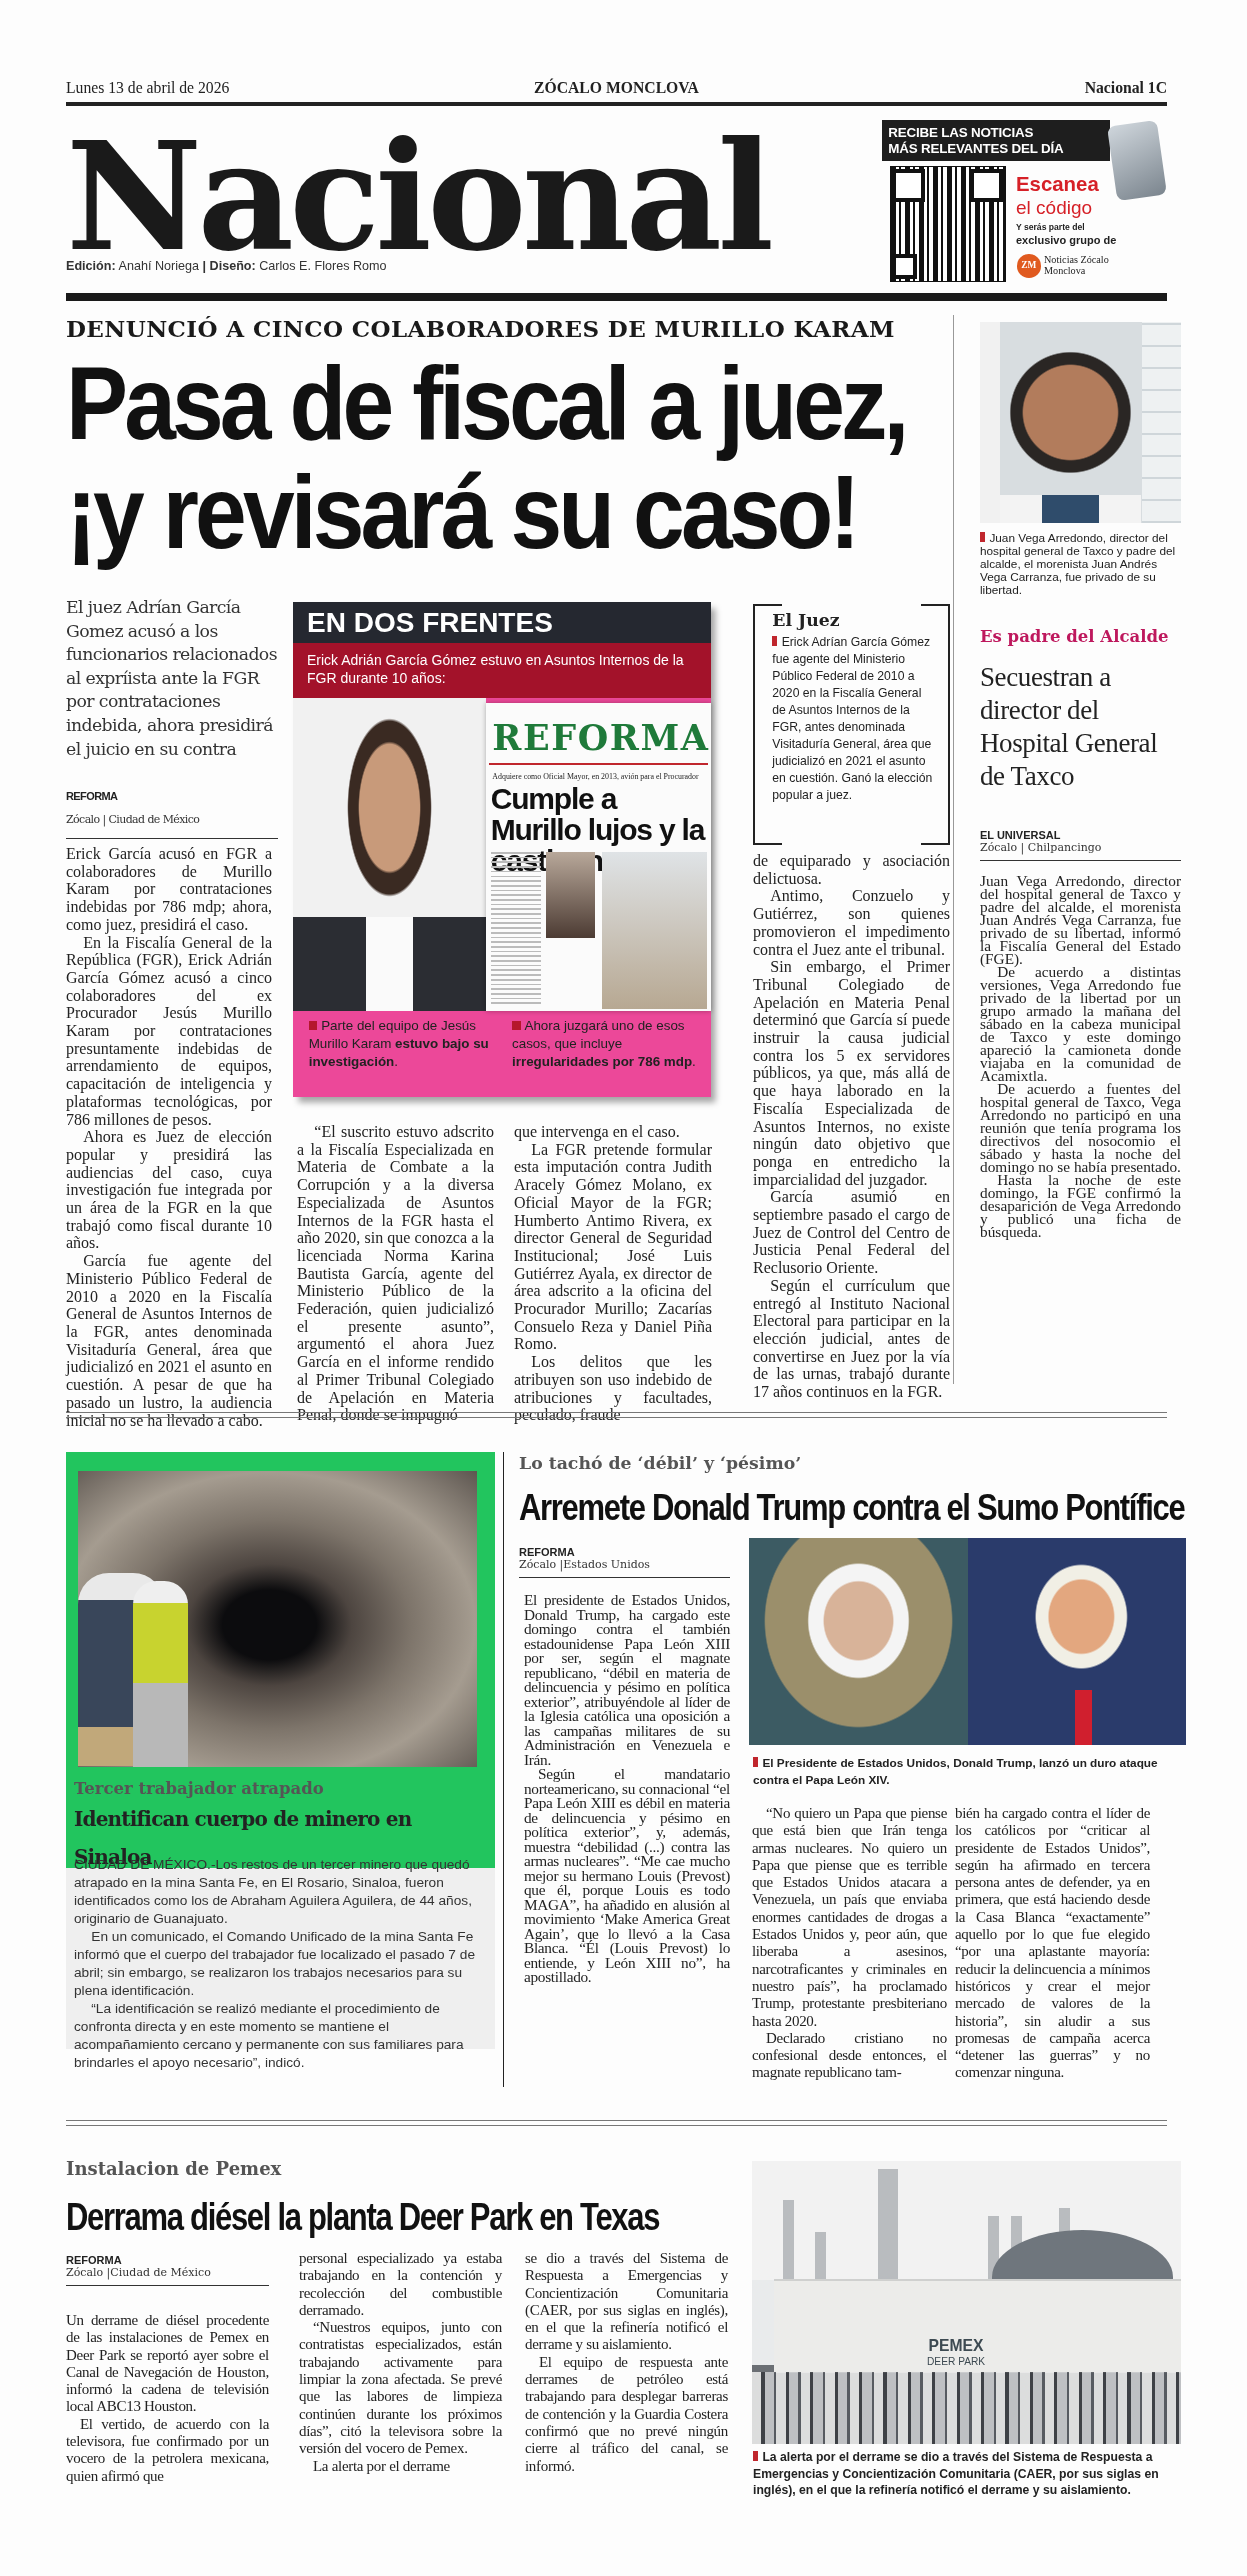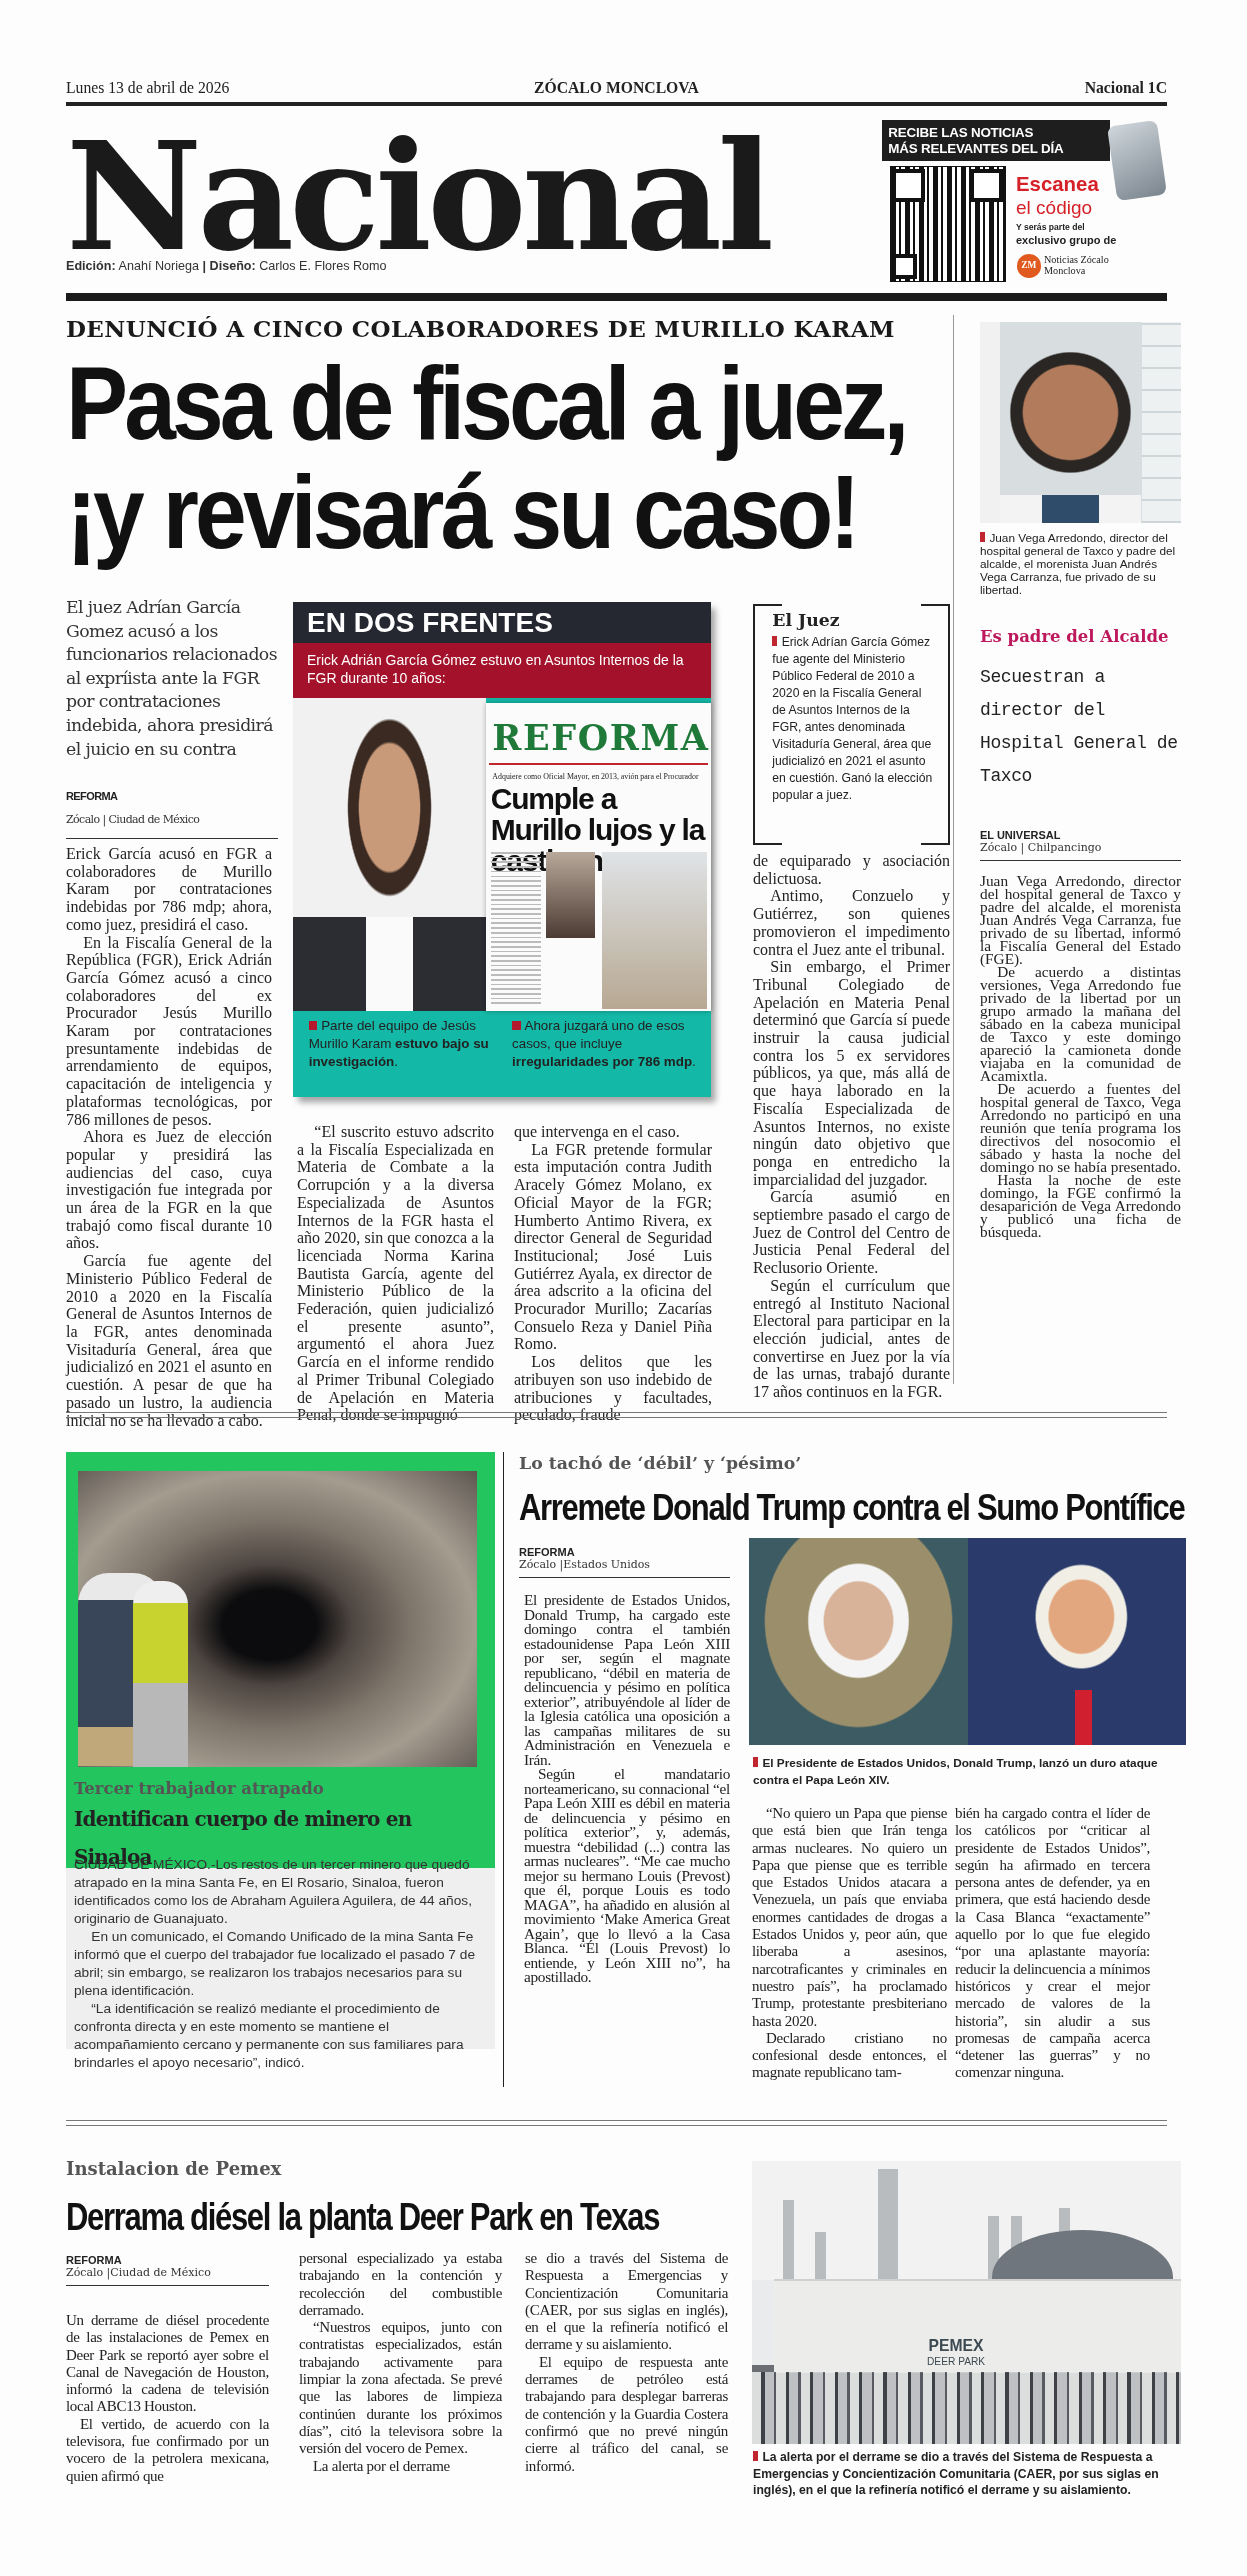--- a/index.html
+++ b/index.html
@@ -47,21 +47,21 @@
   .deck { top: 596px; left: 66px; width: 212px; font-family: "DejaVu Serif", serif; font-size: 17.3px; line-height: 23.6px; color: #333; letter-spacing: -0.6px; }
   .byline-src { font-family: "Liberation Sans", sans-serif; font-weight: bold; font-size: 11px; color: #222; }
   .byline-loc { font-family: "DejaVu Serif", serif; font-size: 11px; color: #333; }
   .byline-rule { height: 0.8px; background: #333; margin-top: 6.3px; }
 
   .col { font-family: "Liberation Serif", serif; font-size: 16px; line-height: 17.7px; color: #222; text-align: justify; hyphens: auto; }
   .col p { text-indent: 17.3px; }
   .col p.first { text-indent: 0; }
 
   
-  .frentes { top: 602px; left: 293px; width: 418px; height: 495px; background: #14b8a6; box-shadow: 4.7px 6.3px 6.3px rgba(0,0,0,0.35); }
+  .frentes { top: 602px; left: 293px; width: 418px; height: 495px; background: #ec4899; box-shadow: 4.7px 6.3px 6.3px rgba(0,0,0,0.35); }
   .frentes .title { position: absolute; left: 0; top: 0; width: 100%; height: 41px; background: #252830; color: #fff; font-family: "Liberation Sans", sans-serif; font-weight: bold; font-size: 28px; line-height: 41px; padding-left: 14px; }
   .frentes .sub { position: absolute; left: 0; top: 41px; width: 100%; height: 55px; background: #a3122a; color: #fff; font-family: "Liberation Sans", sans-serif; font-size: 14px; line-height: 17.3px; padding: 9.4px 14px; }
   .frentes .photo-man { position: absolute; left: 0; top: 96px; width: 193px; height: 313px; background: radial-gradient(ellipse at 50% 35%, #c89a7a 0 22%, #3a2a22 23% 30%, #f1f1f1 31%), #f1f1f1; overflow: hidden; }
   .frentes .photo-man .suit { position:absolute; left:0; bottom:0; width:100%; height: 94px; background: linear-gradient(90deg,#2b2d33 0 38%, #fafafa 38% 62%, #2b2d33 62%); }
   .frentes .clip { position: absolute; left: 193px; top: 101px; width: 225px; height: 308px; background: #fbfbfb; box-shadow: 0 0 4.7px rgba(0,0,0,0.3); overflow: hidden; }
   .clip .paper-name { position:absolute; left: 6.3px; top: 14px; font-family: "DejaVu Serif", serif; font-weight: bold; font-size: 35px; color: #1f7a3a; letter-spacing: 1.6px; }
   .clip .redline { position:absolute; left: 3.1px; top: 60px; width: 219px; height: 2.4px; background: #c0262d; }
   .clip .kick { position:absolute; left: 6.3px; top: 69px; font-family: "Liberation Serif", serif; font-size: 7.9px; }
   .clip .hed { position:absolute; left: 4.7px; top: 80px; width: 217px; font-family: "Liberation Sans", sans-serif; font-weight: bold; font-size: 30px; line-height: 31px; letter-spacing: -1.2px; color: #111; }
   .clip .pic1 { position:absolute; left: 60px; top: 149px; width: 49px; height: 86px; background: linear-gradient(#b8a89a,#4c3b33); }
@@ -82,21 +82,21 @@
   .juez .body { position:absolute; left: 17.3px; top: 30px; width: 165px; font-family: "Liberation Sans", sans-serif; font-size: 12.2px; line-height: 17px; color: #222; }
   .juez .sq { display:inline-block; width:4.7px; height: 10.2px; background:#c0262d; margin-right:4.7px; }
 
   
   .side-photo { top: 322px; left: 980px; width: 201px; height: 156px; background: linear-gradient(90deg, #f1f1f1 0 10%, transparent 10%), radial-gradient(ellipse at 45% 45%, #b27c5c 0 30%, #2a2624 31% 38%, #d8dde0 39%); overflow: hidden; }
   .side-photo .coat { position:absolute; left: 10%; bottom: 0; width: 70%; height: 28px; background: linear-gradient(90deg,#f3f3f3 0 30%, #2f4c6b 30% 70%, #f3f3f3 70%); }
   .side-photo .grid { position:absolute; right:0; top:0; width: 39px; height: 100%; background: repeating-linear-gradient(0deg,#cfd6da 0 1.6px,#eef1f2 1.6px 22px); }
   .side-cap { top: 532px; left: 980px; width: 201px; font-family: "Liberation Sans", sans-serif; font-size: 11.8px; line-height: 13px; color: #222; }
   .side-cap .sq { display:inline-block; width:4.7px; height: 10.2px; background:#c0262d; margin-right:4.7px; }
   .side-kicker { top: 627px; left: 980px; font-family: "DejaVu Serif", serif; font-weight: bold; font-size: 16.5px; color: #be185d; }
-  .side-head { top: 661px; left: 980px; width: 204px; font-family: Liberation Mono, monospace; font-size: 18px; line-height: 33px; color: #222; letter-spacing: -0.4px; }
+  .side-head { top: 661px; left: 980px; width: 204px; font-family: Liberation Serif, serif; font-size: 27px; line-height: 33px; color: #222; letter-spacing: -0.4px; }
   .side-by { top: 829px; left: 980px; width: 201px; }
 
   .rule-double { left: 66px; width: 1101px; height: 5.5px; border-top: 1.6px solid #777; border-bottom: 1.6px solid #777; }
 
   
   .miner { top: 1452px; left: 66px; width: 429px; height: 417px; background: #22c55e; }
   .miner .photo { position: absolute; left: 11.8px; top: 19px; width: 399px; height: 296px; background:
       radial-gradient(ellipse at 48% 52%, #0c0c0e 0 16%, #4d4540 28%, #7d746a 48%, #a59c90 70%, #5d5650 100%); overflow: hidden; }
   .miner .photo .w1 { position:absolute; left: 0; top: 102px; width: 86px; height: 193px; background: linear-gradient(#e9e9e9 0 14%, #39465a 14% 80%, #c1a87a 80%); border-radius: 31px 31px 0 0; }
   .miner .photo .w2 { position:absolute; left: 55px; top: 110px; width: 55px; height: 186px; background: linear-gradient(#efefef 0 12%, #c8d32f 12% 55%, #b8b8b8 55%); border-radius: 23.6px 23.6px 0 0; }

